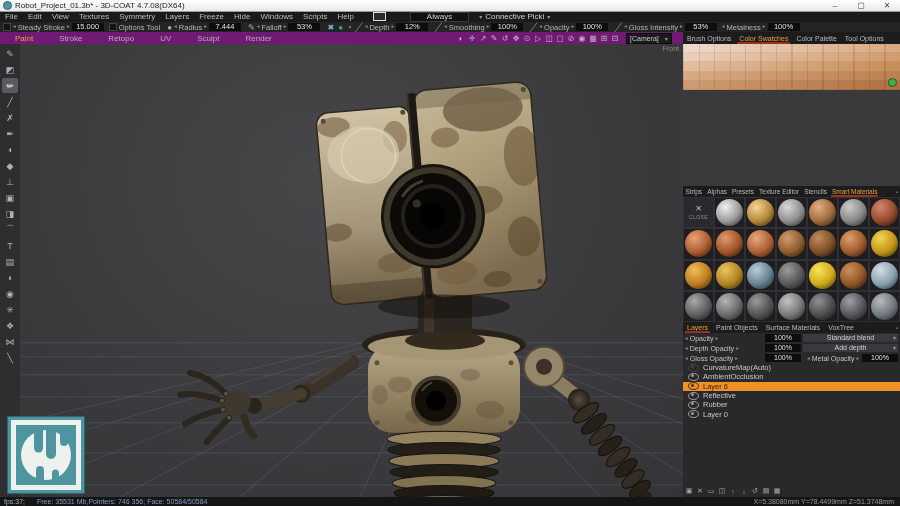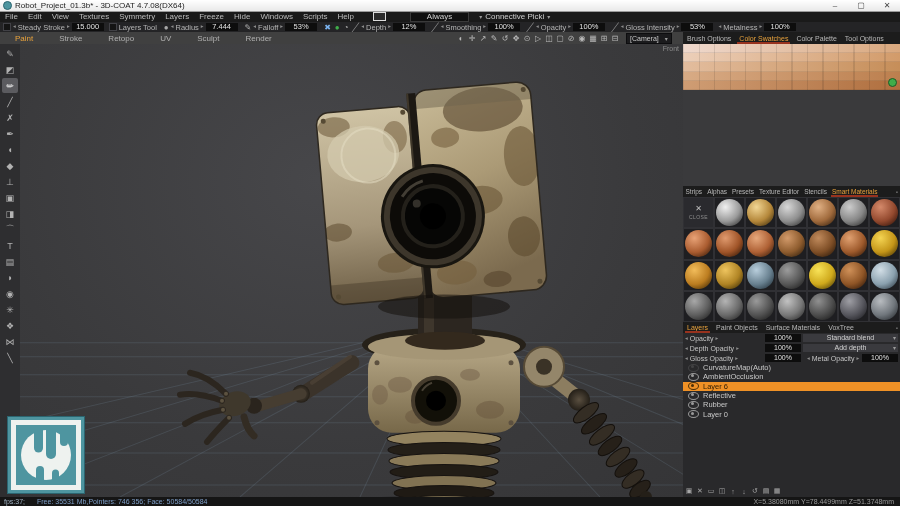--- a/index.html
+++ b/index.html
@@ -25,21 +25,21 @@
   .toolbar1{position:absolute;top:22px;left:0;right:0;height:10px;background:#242426;display:flex;
             align-items:center;font-size:7.5px;color:#b4b4b4;padding-left:3px;white-space:nowrap;}
   .pg{display:flex;gap:2px;margin-right:5px;}
   .cbox{width:6px;height:6px;background:#141414;border:1px solid #414146;flex:none;}
   .vbox{background:#0d0d0d;color:#e2e2e2;padding:0 4px;height:8px;line-height:8px;min-width:24px;
         text-align:center;flex:none;}
   .sp{font-size:5.5px;color:#8a8a8a;}
   .ticon{color:#a8a8a8;font-size:8px;margin:0 2px;}
   .ticon.blue{color:#7ab2ee;} .ticon.green{color:#3fae4a;} .ticon.slash{font-style:italic;color:#989898;}
   
-  .row2{position:absolute;top:32px;left:0;right:0;height:12px;background:#404040;border-bottom:1px solid #141416;}
+  .row2{position:absolute;top:32px;left:0;right:0;height:12px;background:#701a75;border-bottom:1px solid #141416;}
   .rooms{position:absolute;left:2px;top:0;height:12px;display:flex;align-items:center;font-size:8px;}
   .room{padding:0 13px;color:#b0b0b0;} .room.active{color:#e8a23c;}
   .vpicons{position:absolute;left:456px;top:0;height:12px;display:flex;align-items:center;gap:1px;
            font-size:8px;color:#b8b8b8;}
   .vpicons span{width:10px;text-align:center;}
   .camerabox{position:absolute;left:626px;top:1px;height:9px;background:#1b1b1d;border:1px solid #0d0d0f;
              color:#c8c8c8;font-size:7px;display:flex;align-items:center;gap:6px;padding:0 3px;}
   .tabsbar{display:flex;align-items:center;background:#1c1c1c;height:100%;font-size:7px;white-space:nowrap;overflow:hidden;}
   .righttabs{position:absolute;left:683px;right:0;top:0;height:12px;}
   .tab{padding:0 4px;color:#b8b8b8;position:relative;height:100%;display:flex;align-items:center;}
@@ -145,21 +145,21 @@
   <div class="toolbar1">
     <span class="pg">
       <span class="cbox"></span>
       <span class="sp">◂</span>
       <span>Steady Stroke</span>
       <span class="sp">▸</span>
       <span class="vbox">15.000</span>
     </span>
     <span class="pg">
       <span class="cbox"></span>
-      <span>Layers Tool</span>
+      <span>Options Tool</span>
     </span>
     <span class="ticon">●</span>
     <span class="pg">
       <span class="sp">◂</span>
       <span>Radius</span>
       <span class="sp">▸</span>
       <span class="vbox">7.444</span>
     </span>
     <span class="ticon">✎</span>
     <span class="pg">

